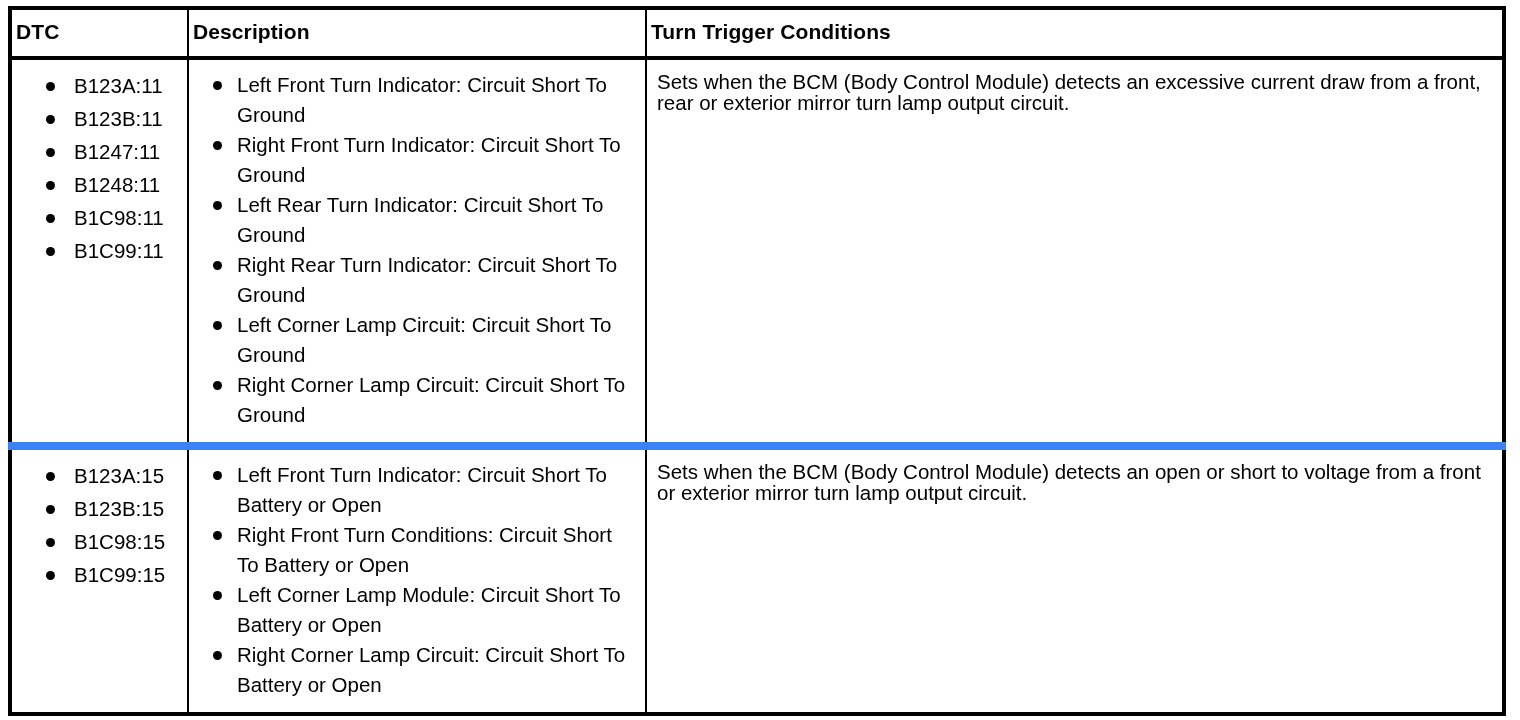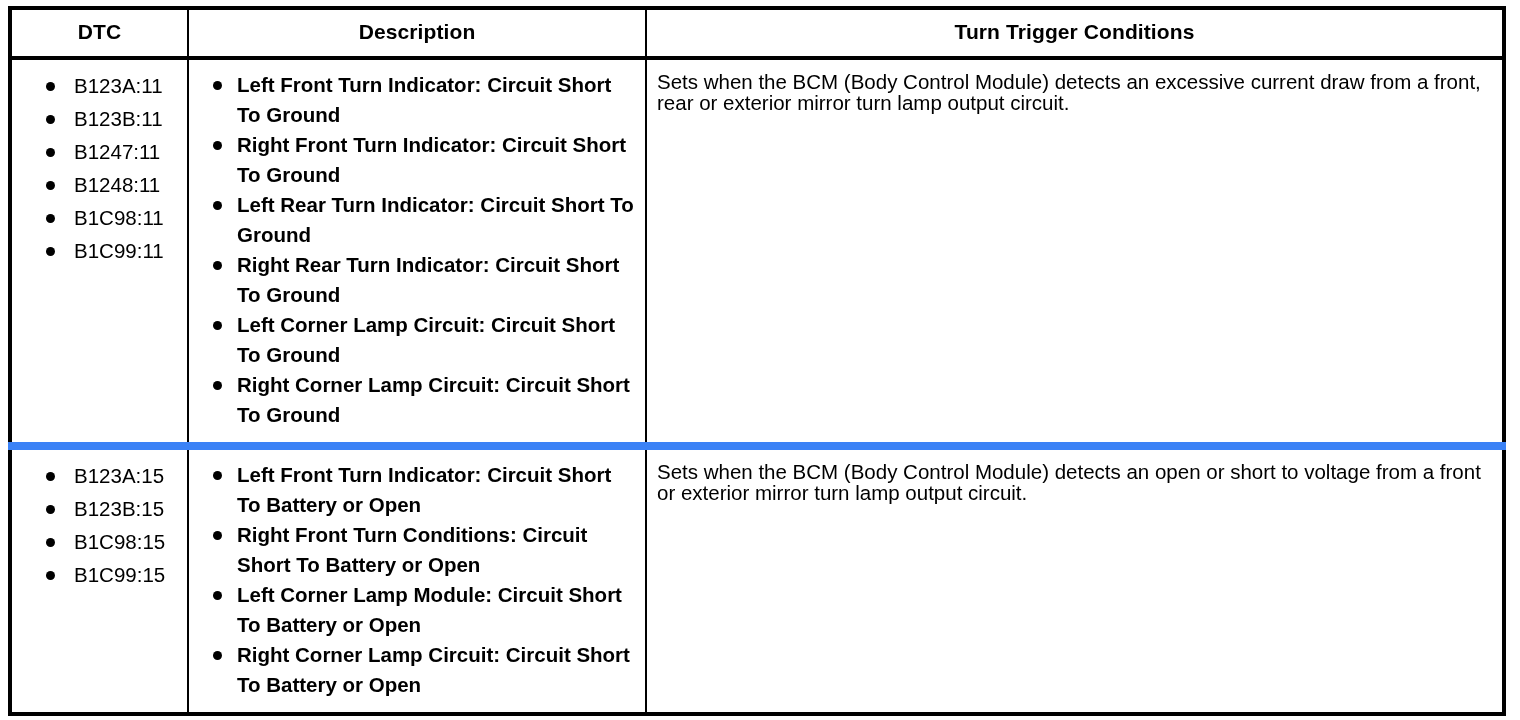--- a/index.html
+++ b/index.html
@@ -32,21 +32,21 @@
   }
 
   
   col.col-dtc   { width: 178px; }
   col.col-desc  { width: 458px; }
   col.col-fault { width: 858px; }
 
   thead th {
     border-bottom: 4px solid #000;
     border-right: 2px solid #000;
-    text-align: center;
+    text-align: left;
     vertical-align: middle;
     font-weight: bold;
     font-size: 21px;
     padding: 10px 4px 12px 4px;
     letter-spacing: 0.1px;
   }
   thead th:last-child { border-right: none; }
 
   tbody td {
     border-top: 8px solid #3b82f6;
@@ -89,21 +89,20 @@
     white-space: nowrap;
   }
   td.cell-dtc ul.bullets li .dot { left: 2px; top: 12px; }
 
   
   td.cell-desc ul.bullets { padding: 10px 8px 12px 16px; }
   td.cell-desc ul.bullets li {
     padding-left: 32px;
     line-height: 30px;
     margin-bottom: 0;
-    font-weight: bold;
   }
   td.cell-desc ul.bullets li .dot { left: 8px; top: 11px; }
 
   
   td.cell-fault { padding: 0; }
   .fault-text {
     font-size: 20.5px;
     line-height: 21px;
     padding: 11px 12px 12px 10px;
     margin: 0;

